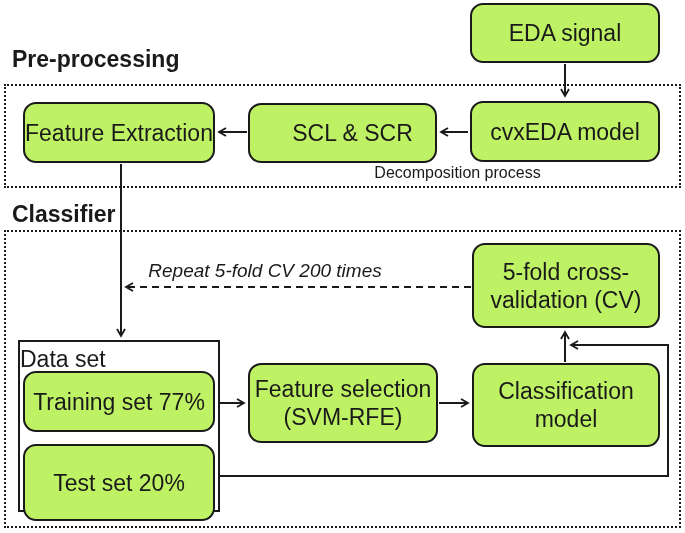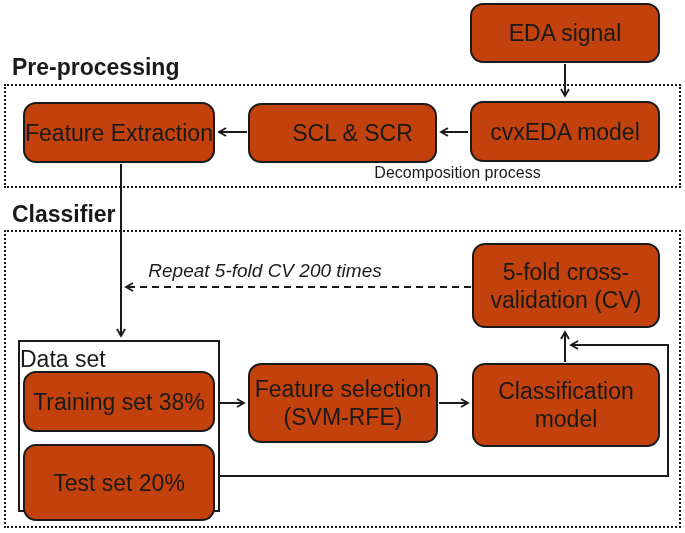--- a/index.html
+++ b/index.html
@@ -7,21 +7,21 @@
     position:relative;width:685px;height:533px;background:#ffffff;
     font-family:"Liberation Sans",sans-serif;color:#1a1a1a;overflow:hidden;
   }
   .dotted{
     position:absolute;border:2px dotted #1a1a1a;box-sizing:border-box;background:transparent;
   }
   .section-label{
     position:absolute;font-size:23px;font-weight:bold;line-height:26px;white-space:nowrap;
   }
   .rbox{
-    position:absolute;box-sizing:border-box;background:#c2410c;
+    position:absolute;box-sizing:border-box;background:#bef264;
     border:2.5px solid #1a1a1a;border-radius:13px;
     display:flex;flex-direction:column;align-items:center;justify-content:center;
     text-align:center;font-size:23px;line-height:28px;
   }
   .sbox{
     position:absolute;box-sizing:border-box;background:#ffffff;
     border:2px solid #1a1a1a;
   }
   .annotation{position:absolute;text-align:center;}
   #anno-decomposition{left:330px;top:164px;width:255px;font-size:16px;line-height:18px;}
@@ -31,21 +31,21 @@
   #node-eda{left:470px;top:3px;width:190px;height:60px;}
   #node-featext{left:23px;top:102px;width:192px;height:61px;}
   #node-sclscr{left:248px;top:103px;width:189px;height:60px;padding-left:20px;}
   #node-cvxeda{left:470px;top:101px;width:190px;height:61px;}
   #node-cv{left:472px;top:243px;width:188px;height:85px;}
   #node-featsel{left:248px;top:363px;width:190px;height:80px;}
   #node-classif{left:472px;top:363px;width:188px;height:84px;}
 
   #container-pre{left:4px;top:84px;width:677px;height:104px;}
   #container-cls{left:4px;top:230px;width:677px;height:298px;}
-  #label-pre{left:12px;top:54px;text-align:right;}
+  #label-pre{left:12px;top:46px;text-align:right;}
   #label-cls{left:12px;top:201px;}
 
   #node-dataset{left:18px;top:340px;width:202px;height:172px;}
   #dataset-title{position:absolute;left:0;top:4px;width:100%;text-align:left;font-size:23px;line-height:26px;}
   #node-training{left:23px;top:371px;width:192px;height:61px;}
   #node-test{left:23px;top:444px;width:192px;height:77px;}
 
   #connectors{position:absolute;left:0;top:0;pointer-events:none;}
 </style>
 </head>
@@ -94,21 +94,21 @@
 
   <div class="rbox" id="node-cv">
     <span>5-fold cross-</span>
     <span>validation (CV)</span>
   </div>
 
   <div class="sbox" id="node-dataset">
     <div id="dataset-title">Data set</div>
   </div>
   <div class="rbox" id="node-training">
-    <span>Training set 38%</span>
+    <span>Training set 77%</span>
   </div>
   <div class="rbox" id="node-test">
     <span>Test set 20%</span>
   </div>
 
   <div class="rbox" id="node-featsel">
     <span>Feature selection</span>
     <span>(SVM-RFE)</span>
   </div>
 

